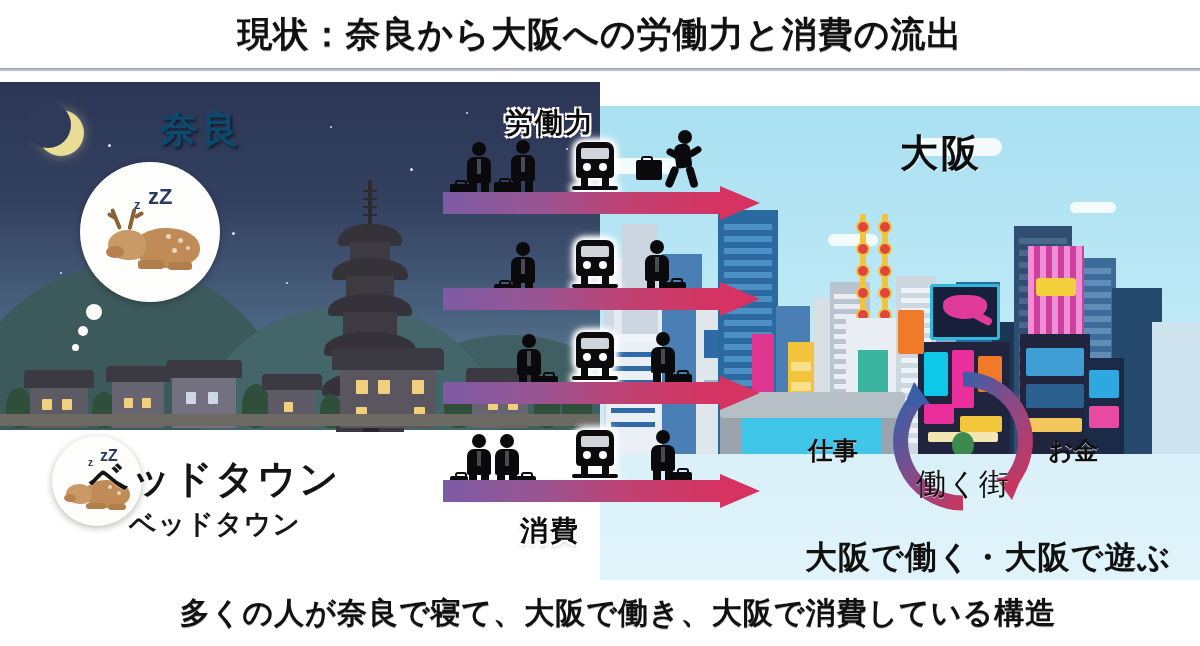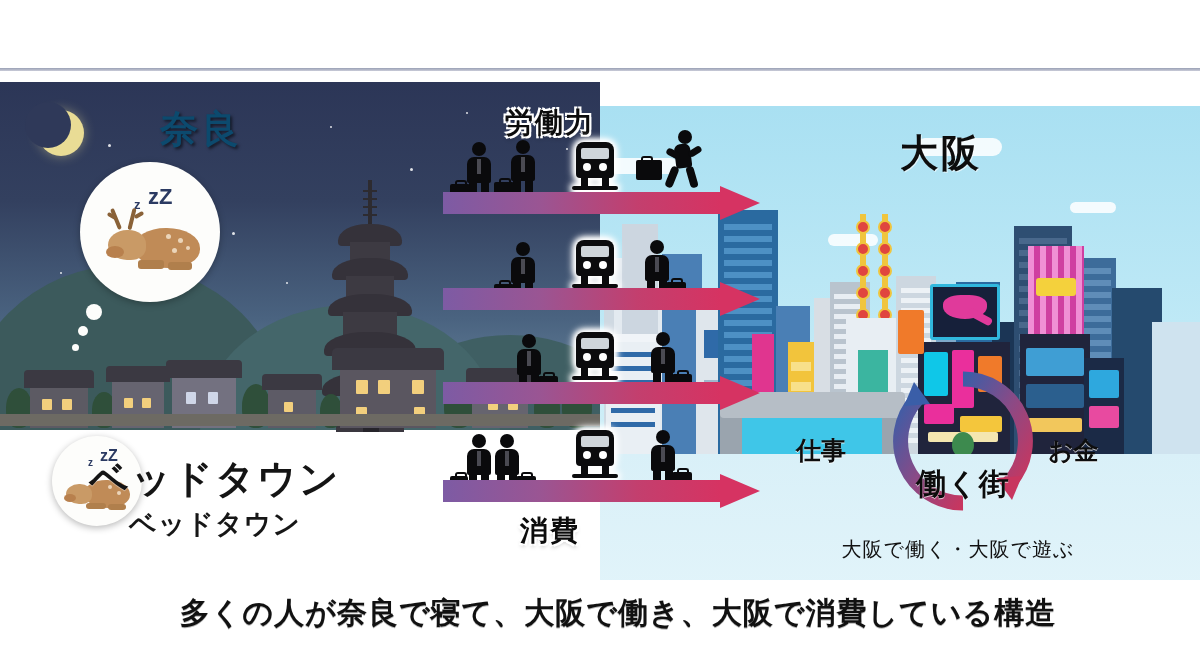--- a/index.html
+++ b/index.html
@@ -92,24 +92,24 @@
   .canal-wall{ position:absolute; top:22px; width:24px; height:40px; background:#9aa4ae; }
 
   .osaka-label{ position:absolute; left:300px; top:22px; font-size:38px; font-weight:bold;
                 color:#0d0d0d; letter-spacing:3px; text-shadow:1px 1px 0 rgba(255,255,255,.6); }
 
   
   .cycle{ position:absolute; left:288px; top:260px; width:150px; height:150px; }
   .cyc-label{ position:absolute; font-size:25px; font-weight:bold; color:#0e0e0e;
               text-shadow:0 1px 0 rgba(255,255,255,.75); white-space:nowrap; }
   .cyc-center{ position:absolute; left:290px; top:358px; width:146px; text-align:center;
-               font-size:30px; font-weight:bold; color:#0c0c0c;
+               font-size:30px; font-weight:normal; color:#0c0c0c;
                text-shadow:0 1px 0 rgba(255,255,255,.7); letter-spacing:1px; }
-  .work-sub{ position:absolute; left:158px; width:400px; top:430px; text-align:center;
-             font-size:20px; font-weight:normal; color:#111; letter-spacing:1px; }
+  .work-sub{ position:absolute; left:188px; width:400px; top:430px; text-align:center;
+             font-size:32px; font-weight:bold; color:#111; letter-spacing:1px; }
 
   
   .flows{ position:absolute; left:0; top:0; width:1200px; height:498px; }
   .flow{ position:absolute; height:34px; }
   .flow-shaft{ position:absolute; left:0; top:6px; height:22px;
                background:linear-gradient(90deg,#7d5ba4 0%,#9a5593 35%,#c33f6e 70%,#d63362 100%); }
   .flow-head{ position:absolute; top:0; width:0; height:0;
               border-top:17px solid transparent; border-bottom:17px solid transparent;
               border-left:40px solid #d63362; }
   .flow-cap{ position:absolute; width:420px; top:0; text-align:center;
@@ -152,20 +152,23 @@
   .footer{ position:absolute; left:0; top:580px; width:1200px; height:66px; background:#fff;
            display:flex; align-items:center; justify-content:center; }
   .footer-text{ font-size:30px; font-weight:bold; color:#111; letter-spacing:1px;
                 text-shadow:0 1px 0 #b9b9b9; white-space:nowrap;margin-left:36px; }
 </style>
 </head>
 <body>
 
 <div id="root">
 
+  <div class="title-bar">
+    <div class="title-text">現状：奈良から大阪への労働力と消費の流出</div>
+  </div>
   <div class="title-rule"></div>
 
   <div class="stage">
 
     <div class="nara">
       <div class="nara-sky"></div>
 
       <div class="star" style="left:108px;top:62px;width:3px;height:3px;"></div>
       <div class="star" style="left:156px;top:118px;width:2px;height:2px;"></div>
       <div class="star" style="left:232px;top:150px;width:3px;height:3px;"></div>
@@ -420,21 +423,21 @@
             <stop offset="0%" stop-color="#c8365f"></stop>
             <stop offset="50%" stop-color="#8a4a86"></stop>
             <stop offset="100%" stop-color="#3a5ea8"></stop>
           </linearGradient>
         </defs>
         <path d="M75 13 A62 62 0 0 1 121 117" fill="none" stroke="url(#cycR)" stroke-width="15" stroke-linecap="butt"></path>
         <path d="M75 137 A62 62 0 0 1 29 33" fill="none" stroke="url(#cycL)" stroke-width="15" stroke-linecap="butt"></path>
         <polygon points="134,110 108,112 124,134" fill="#c8365f"></polygon>
         <polygon points="16,40 42,38 26,16" fill="#3a5ea8"></polygon>
       </svg>
-      <div class="cyc-label" style="left:196px;top:328px;">仕事</div>
+      <div class="cyc-label" style="left:208px;top:328px;">仕事</div>
       <div class="cyc-label" style="left:448px;top:328px;">お金</div>
       <div class="cyc-center">働く街</div>
       <div class="work-sub">大阪で働く・大阪で遊ぶ</div>
     </div>
 
     <div class="flows">
 
       <div class="flow-cap" style="left:340px;top:430px;">消費</div>
       <div class="flow-cap" style="left:340px;top:22px;">労働力</div>
 

